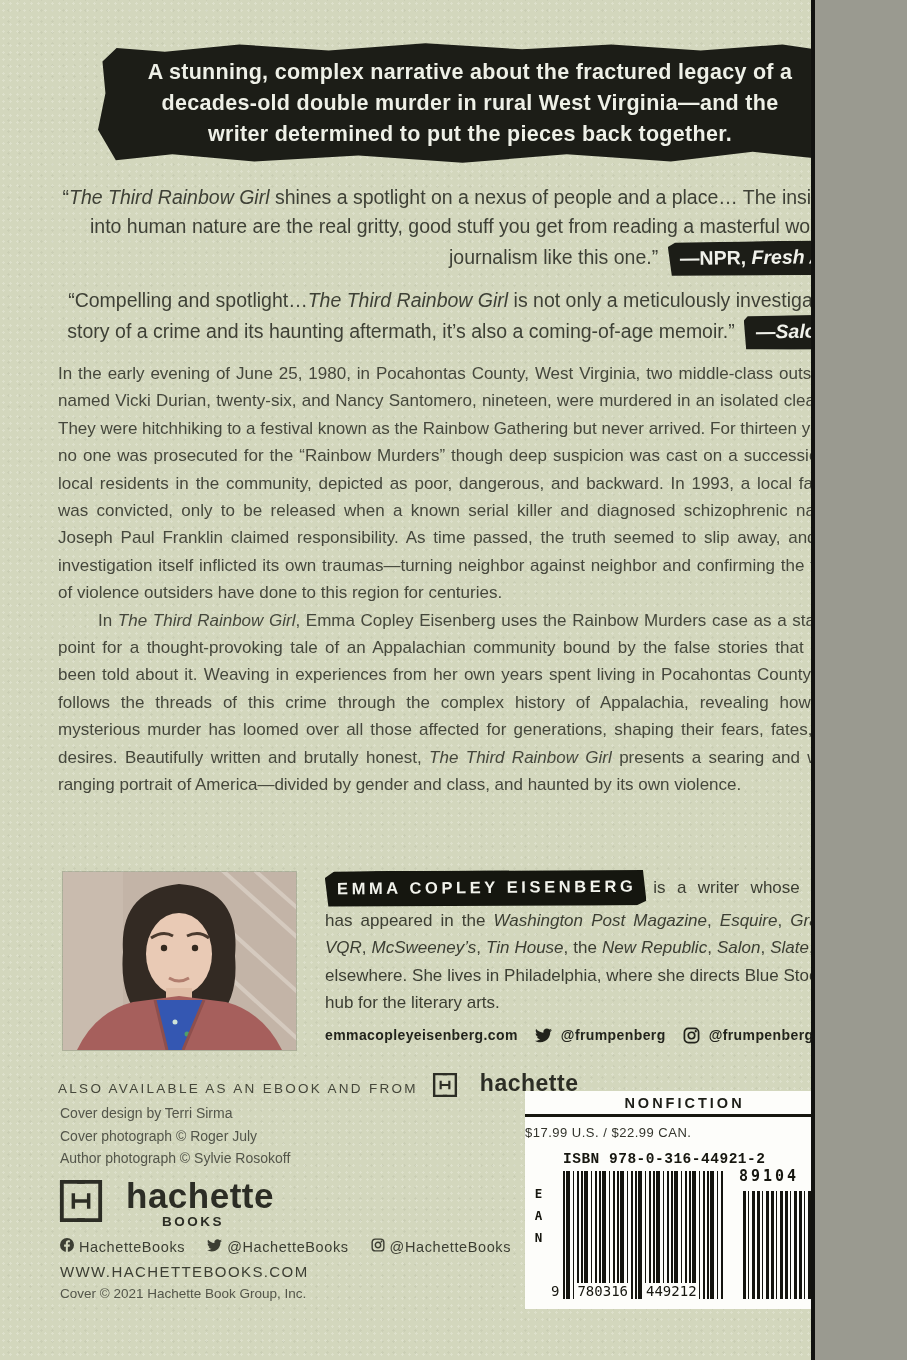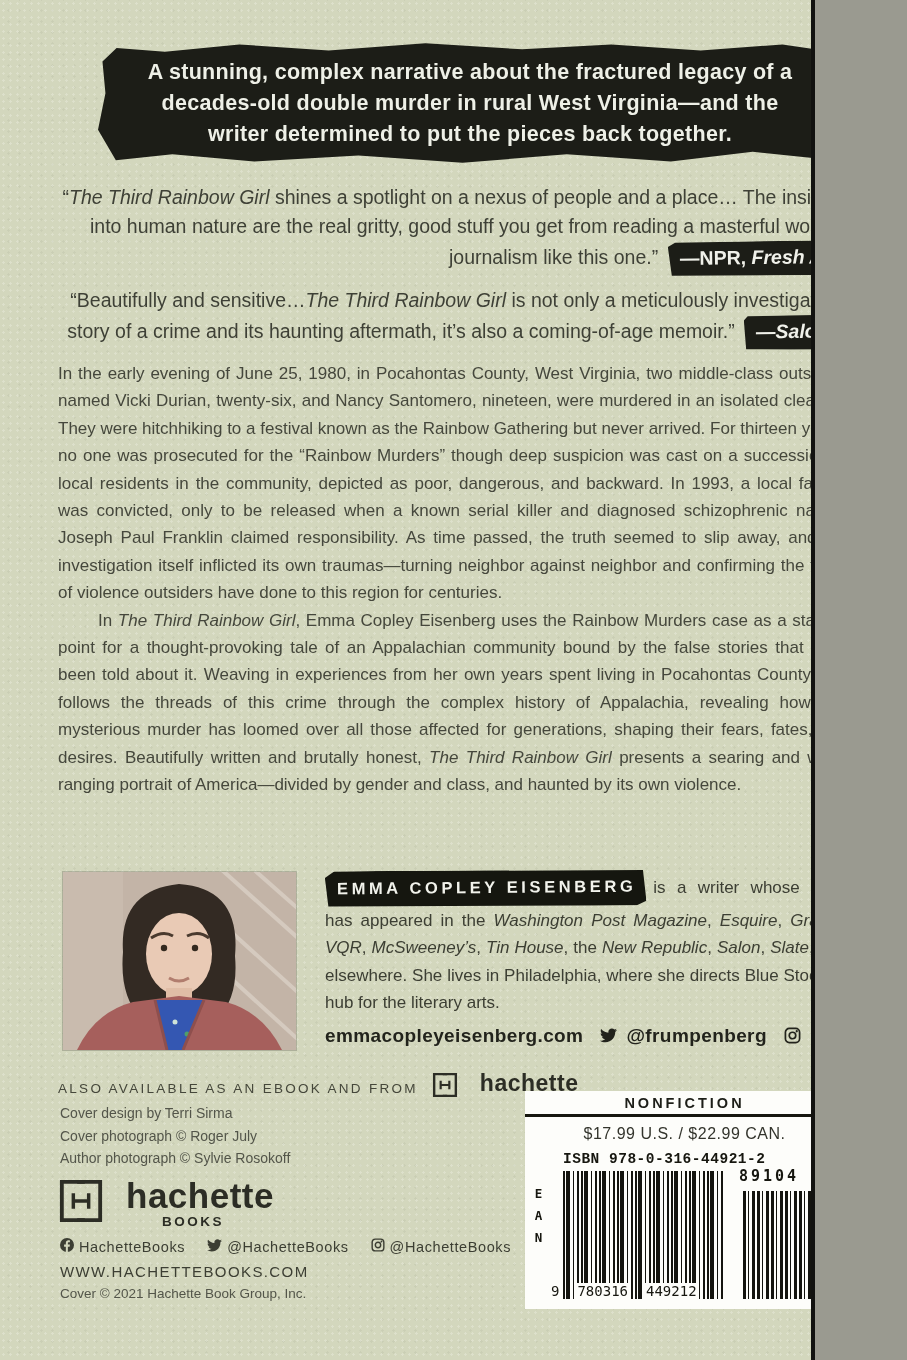--- a/index.html
+++ b/index.html
@@ -36,21 +36,21 @@
   .body-copy i{font-style:italic;}
 
   
   .author-photo{position:absolute;left:63px;top:872px;width:233px;height:178px;box-shadow:0 0 0 1px rgba(60,60,50,.25);}
   .author-bio{position:absolute;left:325px;top:870px;width:522px;color:#3c3e33;
     font-size:17px;line-height:27.5px;text-align:justify;}
   .author-bio i{font-style:italic;}
   .name-chip{display:inline-block;background:#15160f;color:#f2f3ec;font-weight:bold;
     font-size:16.5px;letter-spacing:3.6px;padding:4px 10px 5px 12px;margin-right:7px;
     transform:rotate(-.5deg);clip-path:polygon(0 18%,3% 0,99% 4%,100% 88%,97% 100%,1% 96%);}
-  .contact-line{margin-top:5px;font-weight:bold;font-size:19px;letter-spacing:.4px;color:#22231c;
+  .contact-line{margin-top:5px;font-weight:bold;font-size:14px;letter-spacing:.4px;color:#22231c;
     display:flex;align-items:center;gap:9px;text-align:left;}
   .contact-line .icn{display:inline-flex;margin-left:8px;}
 
   
   .ebook-line{position:absolute;left:58px;top:1072px;display:flex;align-items:center;gap:14px;color:#45473b;}
   .ebook-line .caps{font-size:13.5px;letter-spacing:2.3px;}
   .hlogo{display:flex;align-items:flex-start;gap:22px;color:#2c2d25;}
   .hlogo .mark{flex:none;}
   .hlogo .word{line-height:1;}
   .hlogo .word .h{font-weight:bold;letter-spacing:.5px;}
@@ -64,21 +64,21 @@
   .social-row{position:absolute;left:60px;top:1238px;display:flex;align-items:center;gap:22px;
     color:#3c3e33;font-size:14.5px;letter-spacing:.6px;}
   .social-row .item{display:flex;align-items:center;gap:5px;}
   .site-line{position:absolute;left:60px;top:1263px;color:#3c3e33;font-size:15px;letter-spacing:1.4px;}
   .copyright-line{position:absolute;left:60px;top:1286px;color:#53554a;font-size:13.5px;}
 
   
   .barcode-box{position:absolute;left:525px;top:1091px;width:319px;height:218px;background:#fdfdfa;}
   .bc-cat{padding-top:4px;text-align:center;font-size:14.5px;font-weight:bold;letter-spacing:3px;color:#1d1e18;}
   .bc-rule{height:3px;background:#16160f;margin-top:3px;}
-  .bc-price{margin-top:8px;text-align:center;font-size:16px;letter-spacing:.5px;color:#33342c;}
+  .bc-price{margin-top:8px;font-size:13px;letter-spacing:.5px;color:#33342c;}
   .bc-isbn{position:absolute;left:38px;top:60px;font-family:Liberation Mono, monospace;
     font-size:14.5px;font-weight:bold;letter-spacing:.5px;color:#16160f;}
   .bc-ean-label{position:absolute;left:6px;top:95px;writing-mode:vertical-lr;text-orientation:upright;
     font-family:"DejaVu Sans Mono",monospace;font-size:12.5px;font-weight:bold;letter-spacing:7px;color:#16160f;}
   .bc-main{position:absolute;left:38px;top:80px;width:160px;height:128px;background-color:#fdfdfa;
     background-image:repeating-linear-gradient(90deg,#14140f 0 2px,transparent 2px 3px,#14140f 3px 7px,transparent 7px 10px,#14140f 10px 11px,transparent 11px 14px,#14140f 14px 16px,transparent 16px 18px);}
   .bc-main-digits{position:absolute;left:24px;top:192px;width:190px;display:flex;gap:14px;
     font-family:"DejaVu Sans Mono",monospace;font-size:14px;color:#16160f;}
   .bc-main-digits span{background:#fdfdfa;padding:0 2px;}
   .bc-supp{position:absolute;left:218px;top:100px;width:78px;height:108px;background-color:#fdfdfa;
@@ -93,21 +93,21 @@
 
   <div class="banner">
     <p>A stunning, complex narrative about the fractured legacy of a decades-old double murder in rural West Virginia—and the writer determined to put the pieces back together.</p>
   </div>
 
   <div class="quote" id="quote-npr">
     <span><span>“</span><i>The Third Rainbow Girl</i><span> shines a spotlight on a nexus of people and a place… The insights into human nature are the real gritty, good stuff you get from reading a masterful work of journalism like this one.” </span></span><span class="attr-chip"><span>—NPR, </span><i>Fresh Air</i></span>
   </div>
 
   <div class="quote" id="quote-salon">
-    <span><span>“Beautifully and sensitive…</span><i>The Third Rainbow Girl</i><span> is not only a meticulously investigated story of a crime and its haunting aftermath, it’s also a coming-of-age memoir.” </span></span><span class="attr-chip"><span>—</span><i>Salon</i></span>
+    <span><span>“Compelling and spotlight…</span><i>The Third Rainbow Girl</i><span> is not only a meticulously investigated story of a crime and its haunting aftermath, it’s also a coming-of-age memoir.” </span></span><span class="attr-chip"><span>—</span><i>Salon</i></span>
   </div>
 
   <div class="body-copy">
     <p><span>In the early evening of June 25, 1980, in Pocahontas County, West Virginia, two middle-class outsiders named Vicki Durian, twenty-six, and Nancy Santomero, nineteen, were murdered in an isolated clearing. They were hitchhiking to a festival known as the Rainbow Gathering but never arrived. For thirteen years, no one was prosecuted for the “Rainbow Murders” though deep suspicion was cast on a succession of local residents in the community, depicted as poor, dangerous, and backward. In 1993, a local farmer was convicted, only to be released when a known serial killer and diagnosed schizophrenic named Joseph Paul Franklin claimed responsibility. As time passed, the truth seemed to slip away, and the investigation itself inflicted its own traumas—turning neighbor against neighbor and confirming the fears of violence outsiders have done to this region for centuries.</span></p>
     <p><span>In </span><i>The Third Rainbow Girl</i><span>, Emma Copley Eisenberg uses the Rainbow Murders case as a starting point for a thought-provoking tale of an Appalachian community bound by the false stories that have been told about it. Weaving in experiences from her own years spent living in Pocahontas County, she follows the threads of this crime through the complex history of Appalachia, revealing how this mysterious murder has loomed over all those affected for generations, shaping their fears, fates, and desires. Beautifully written and brutally honest, </span><i>The Third Rainbow Girl</i><span> presents a searing and wide-ranging portrait of America—divided by gender and class, and haunted by its own violence.</span></p>
   </div>
 
   <div class="author-photo">
     <svg width="233" height="178" viewBox="0 0 233 178" xmlns="http://www.w3.org/2000/svg">
       <rect width="233" height="178" fill="#c3b4a7"></rect>

